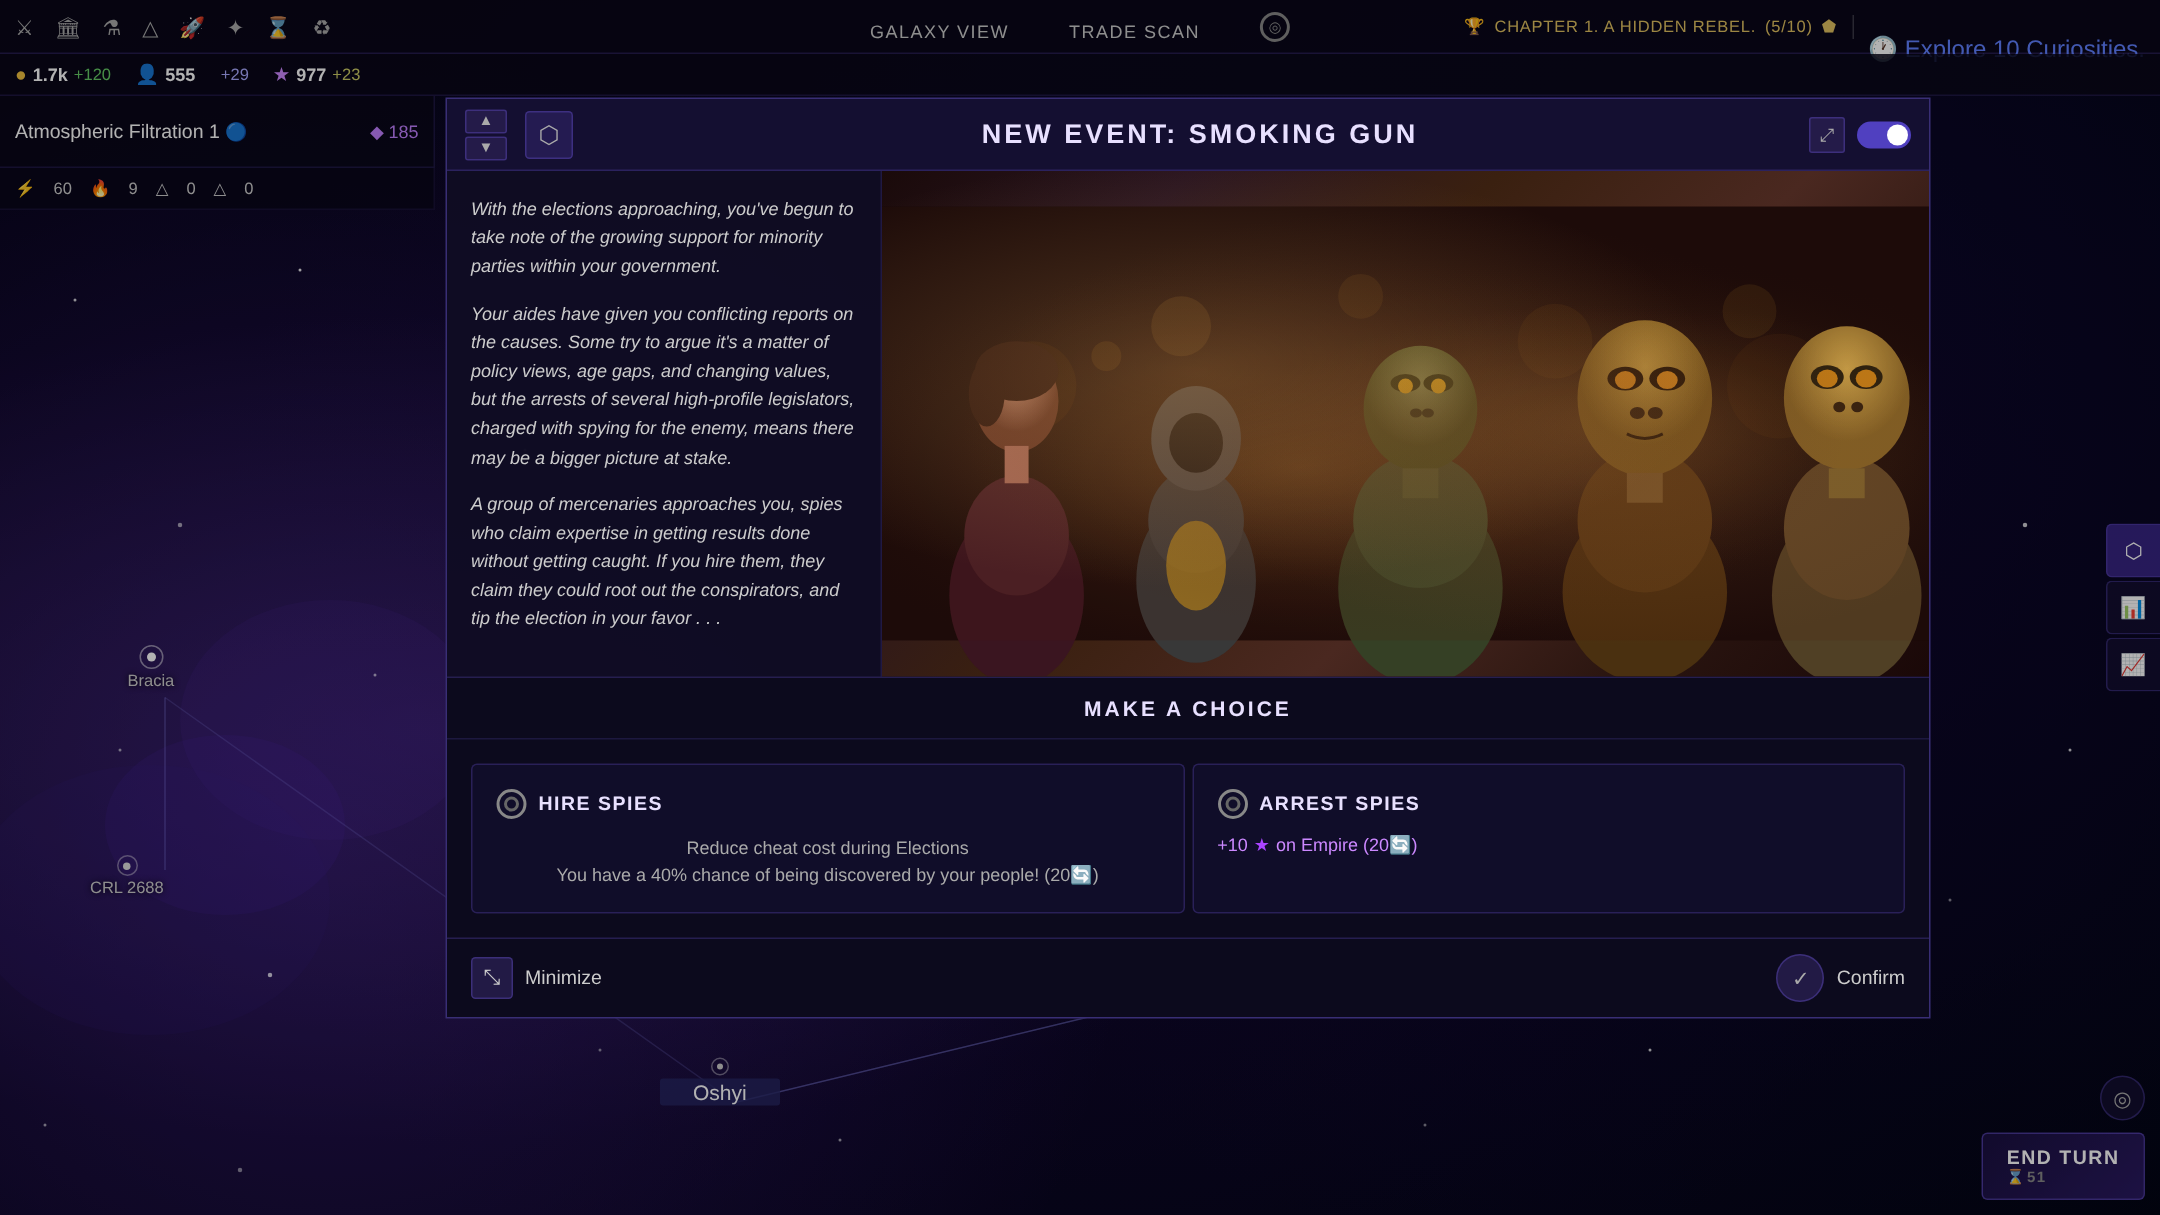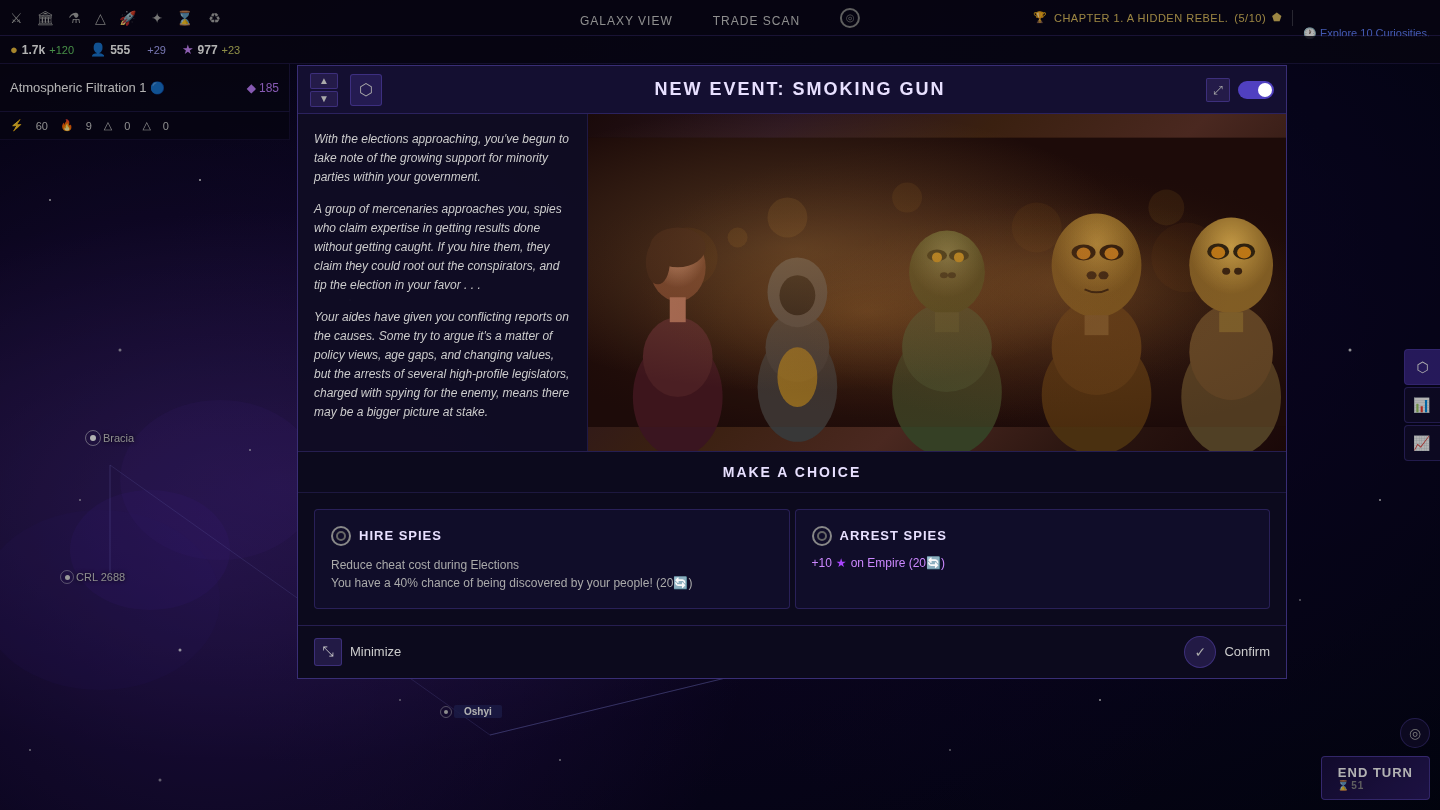--- a/index.html
+++ b/index.html
@@ -91,21 +91,21 @@
     .chapter-badge {
       color: #e0c060;
       font-size: 11px;
       letter-spacing: 0.5px;
       display: flex;
       align-items: center;
       gap: 6px;
     }
     .explore-text {
       color: #aaa;
-      font-size: 11px;
+      font-size: 16px;
       margin-top: 31px;
     }
     .explore-text span {
       color: #6080ff;
     }
 
     
     .resource-bar {
       position: absolute;
       top: 36px; left: 0; right: 0;
@@ -178,38 +178,37 @@
       align-items: center;
       padding: 0 10px;
       gap: 12px;
       z-index: 100;
       font-size: 11px;
       color: #ccc;
     }
     .star-node {
       position: absolute;
       display: flex;
-      flex-direction: row;
+      flex-direction: column;
       align-items: center;
       gap: 2px;
       cursor: pointer;
     }
     .star-label {
       color: #ccc;
       font-size: 11px;
       text-shadow: 0 0 4px #000;
       white-space: nowrap;
     }
     .star-sublabel {
       background: rgba(40,40,100,0.8);
       color: #fff;
-      font-size: 10px;
-      padding: 1px 10px;
+      font-size: 14px;
+      padding: 1px 22px;
       border-radius: 2px;
-      font-weight: bold;
     }
 
     
     .map-svg {
       position: absolute;
       inset: 0;
       width: 100%;
       height: 100%;
     }
 
@@ -442,20 +441,21 @@
       font-size: 14px;
       font-weight: bold;
       letter-spacing: 2px;
       text-transform: uppercase;
       border-bottom: 1px solid rgba(100,80,200,0.2);
     }
     .choice-options {
       display: flex;
       padding: 16px;
       gap: 5px;
+      text-align: center;
     }
     .choice-card {
       flex: 1;
       background: rgba(20,15,50,0.6);
       border: 1px solid rgba(100,80,200,0.3);
       border-radius: 4px;
       padding: 16px;
       cursor: pointer;
     }
     .choice-card-header {
@@ -736,22 +736,22 @@
           <div class="toggle-knob"></div>
         </div>
       </div>
     </div>
   </div>
 
   <div class="modal-body">
 
     <div class="story-panel">
       <p>With the elections approaching, you've begun to take note of the growing support for minority parties within your government.</p>
+      <p>Your aides have given you conflicting reports on the causes. Some try to argue it's a matter of policy views, age gaps, and changing values, but the arrests of several high-profile legislators, charged with spying for the enemy, means there may be a bigger picture at stake.</p>
       <p>A group of mercenaries approaches you, spies who claim expertise in getting results done without getting caught. If you hire them, they claim they could root out the conspirators, and tip the election in your favor . . .</p>
-      <p>Your aides have given you conflicting reports on the causes. Some try to argue it's a matter of policy views, age gaps, and changing values, but the arrests of several high-profile legislators, charged with spying for the enemy, means there may be a bigger picture at stake.</p>
     </div>
 
     <div class="illustration-panel">
       
       <svg width="100%" height="100%" viewBox="0 0 700 290" xmlns="http://www.w3.org/2000/svg">
 
         <defs>
           <radialGradient id="bg1" cx="40%" cy="60%" r="50%">
             <stop offset="0%" stop-color="#c08030" stop-opacity="0.4"></stop>
             <stop offset="100%" stop-color="#200808" stop-opacity="0"></stop>

